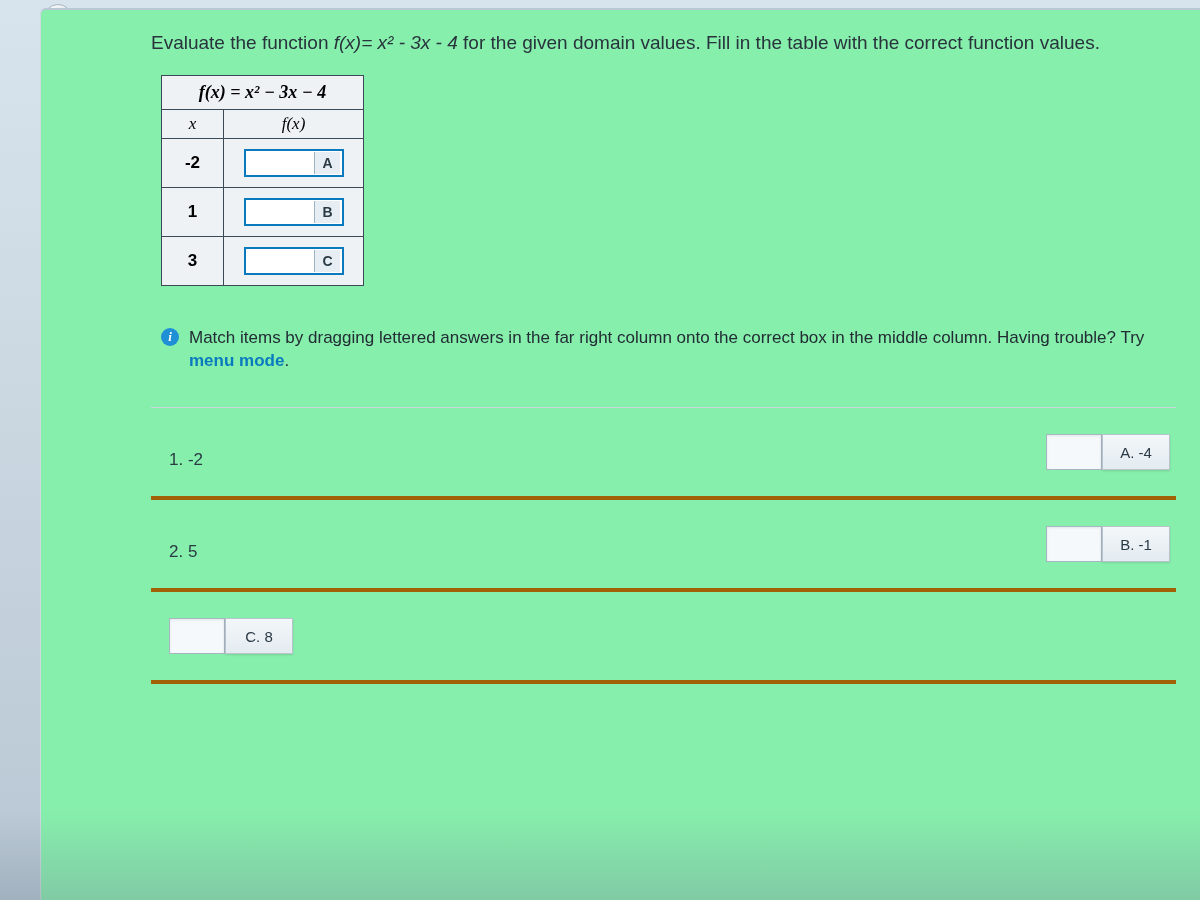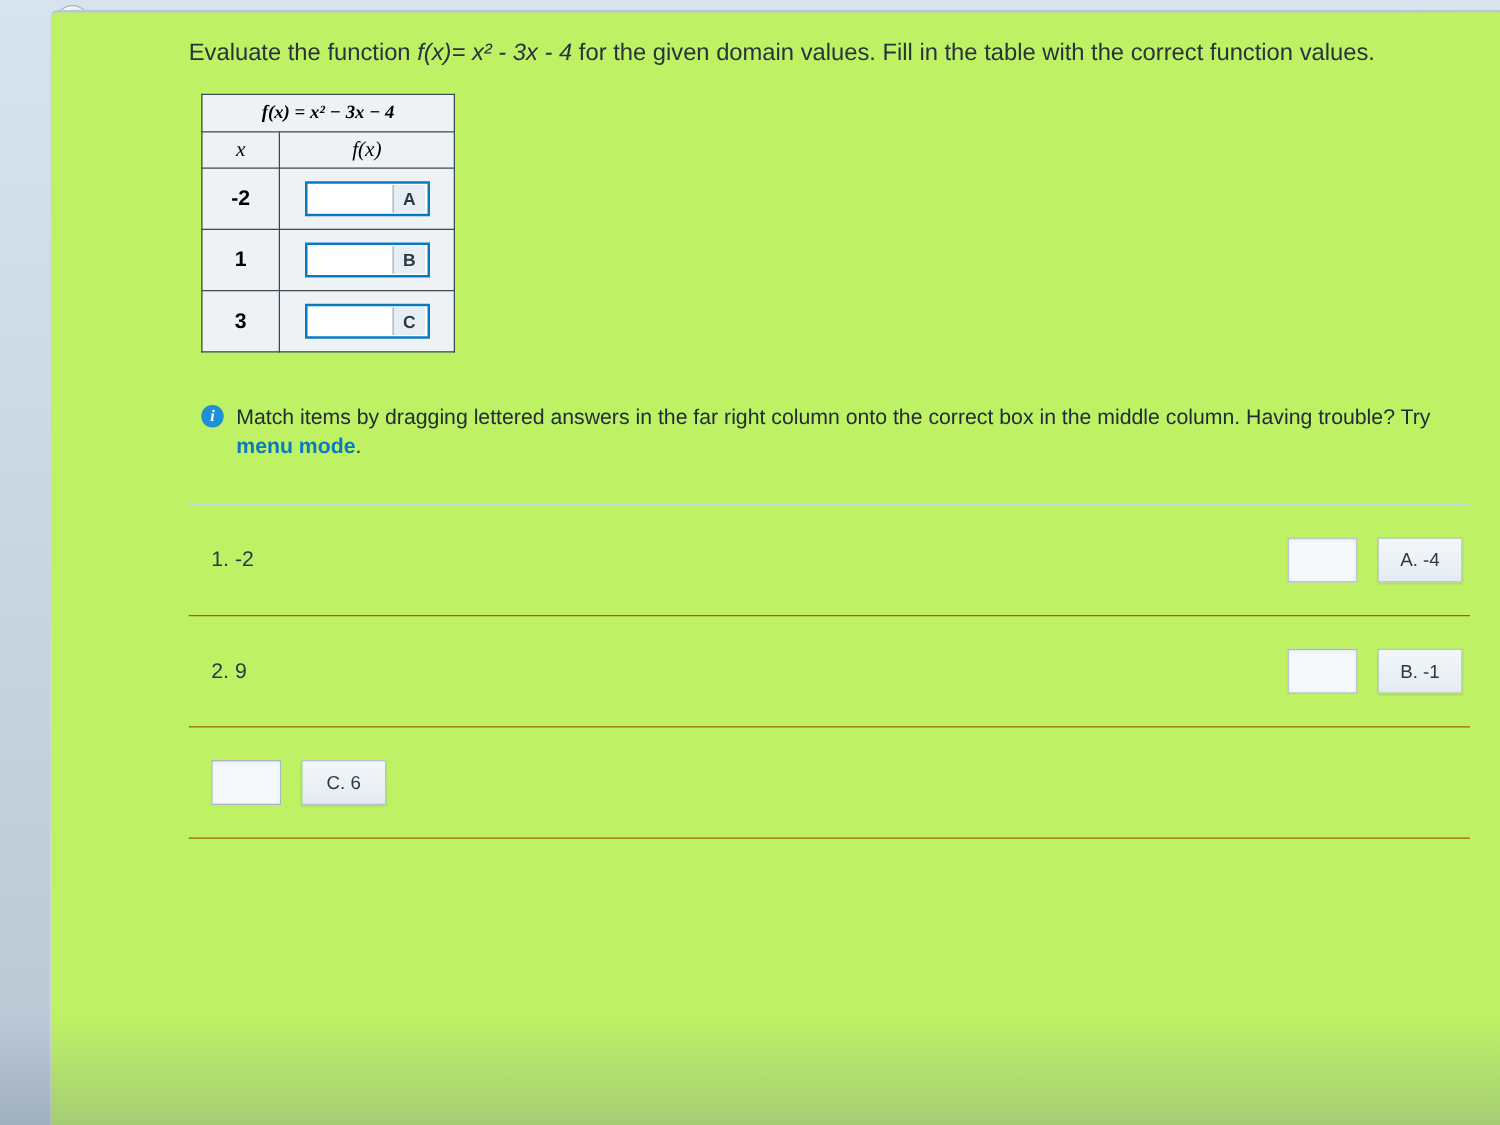--- a/index.html
+++ b/index.html
@@ -10,21 +10,21 @@
     height: 900px;
     overflow: hidden;
     position: relative;
   }
   .page {
     position: absolute;
     top: 8px;
     left: 40px;
     right: 0;
     bottom: 0;
-    background: #bef264;
+    background: #86efac;
     border-top: 2px solid #b8c7d4;
     border-left: 1px solid #cdd8e0;
     border-radius: 6px 0 0 0;
     padding: 20px 24px 0 110px;
   }
   .qnum-badge {
     position: absolute;
     top: 4px;
     left: 44px;
     width: 28px;
@@ -54,21 +54,21 @@
   }
   .func-table th, .func-table td {
     border: 1px solid #3a4a56;
     padding: 4px 10px;
     text-align: center;
     background: #eef2f5;
   }
   .func-table .header-eq {
     font-style: italic;
     font-weight: bold;
-    font-size: 15px;
+    font-size: 18px;
     padding: 6px 14px;
     font-family: "Times New Roman", serif;
   }
   .func-table .sub-h {
     font-style: italic;
     font-weight: normal;
     font-family: "Times New Roman", serif;
     font-size: 17px;
     padding: 4px 10px;
   }
@@ -120,24 +120,23 @@
     font-style: italic;
     font-size: 13px;
     font-weight: bold;
     display: flex; align-items: center; justify-content: center;
     margin-top: 2px;
   }
   .link { color: #0a7abf; cursor: pointer; font-weight: bold; }
   .match-list { margin-left: 0; }
   .match-row {
     display: flex;
-    align-items: center;
-    border-bottom: 1px solid #a16207;
+    align-items: flex-end;
+    border-bottom: 4px solid #a16207;
     padding: 26px 6px 26px 18px;
-    gap: 16px;
   }
   .match-row:first-child { border-top: 1px solid #cbd6de; }
   .match-label {
     flex: 1;
     font-size: 17px;
     color: #2a3a45;
   }
   .target-box {
     width: 56px;
     height: 36px;
@@ -227,29 +226,29 @@
 
   <div class="match-list">
     <div class="match-row">
       <div class="match-label">1.  -2</div>
       <div class="target-box"></div>
       <div class="answer-chip">
         <span>A. -4</span>
       </div>
     </div>
     <div class="match-row">
-      <div class="match-label">2.  9</div>
+      <div class="match-label">2.  5</div>
       <div class="target-box"></div>
       <div class="answer-chip">
         <span>B. -1</span>
       </div>
     </div>
     <div class="match-row">
       <div class="target-box"></div>
       <div class="answer-chip">
-        <span>C. 6</span>
+        <span>C. 8</span>
       </div>
     </div>
   </div>
 
 </div>
 
 <div class="bottom-fade"></div>
 
 </body></html>

